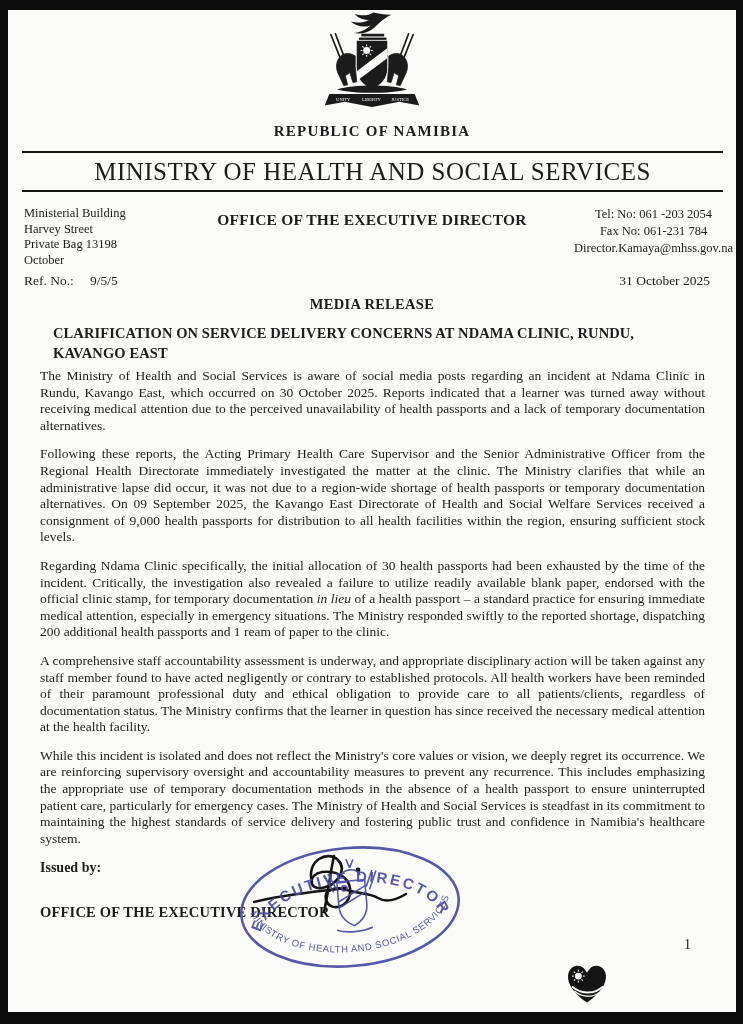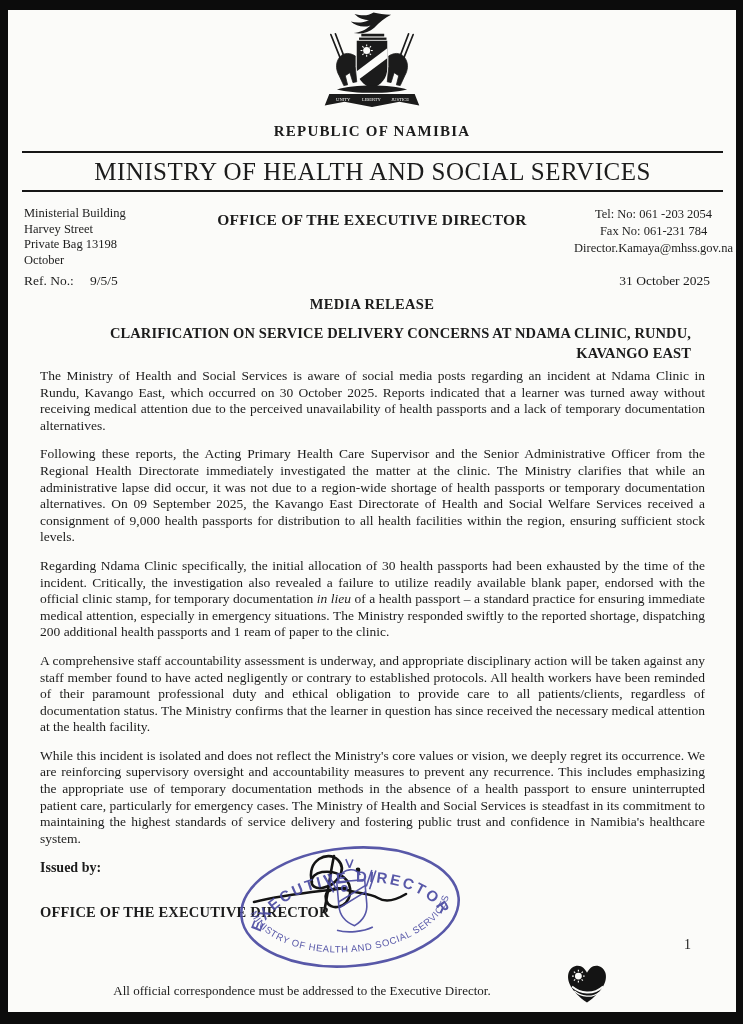--- a/index.html
+++ b/index.html
@@ -34,21 +34,21 @@
   .refrow{
     position:absolute;top:263px;left:16px;right:26px;
     display:flex;justify-content:space-between;font-size:13.5px;
   }
   .refrow .ref span{margin-right:16px;}
   .media-release{
     position:absolute;top:286px;left:0;width:100%;text-align:center;
     font-weight:bold;font-size:14.5px;letter-spacing:0.3px;
   }
   .doc-title{
-    position:absolute;top:314px;left:45px;right:45px;text-align:right;
+    position:absolute;top:314px;left:45px;right:45px;text-align:left;
     font-weight:bold;font-size:14.5px;line-height:19.5px;letter-spacing:0.1px;
   }
   
   .body-text{position:absolute;top:358px;left:32px;right:31px;font-size:13.5px;line-height:16.6px;text-align:justify;}
   .body-text p{margin:0 0 12px 0;font-family:Liberation Serif, serif;}
   .body-text em{font-style:italic;}
   
   .issued-by{position:absolute;top:850px;left:32px;font-weight:bold;font-size:14px;}
   .signature{position:absolute;top:836px;left:242px;}
   .signoff-office{position:absolute;top:894px;left:32px;font-weight:bold;font-size:14.5px;letter-spacing:0.2px;}
@@ -180,21 +180,20 @@
       <path d="M104,56 L132,42 M104,62 L132,48"></path>
       <circle cx="111" cy="43" r="2.6"></circle>
       <path d="M100,46 L92,28 M103,43 L96,27"></path>
       <path d="M136,46 L144,28 M133,43 L140,27"></path>
       <path d="M100,84 C110,88 126,88 136,84"></path>
     </g>
   </svg>
 
   <div class="page-number">1</div>
 
-  <div class="footer-note">All official correspondence must be addressed to the Executive Director.</div>
 
   <div class="logo">
     <svg viewBox="0 0 40 40" width="46" height="46" aria-hidden="true">
       <path d="M20,37 C6,27 2,18 4,11 C6,5 13,3 17,7 C19,9 20,11 20,11 C20,11 21,9 23,7 C27,3 34,5 36,11 C38,18 34,27 20,37 Z" fill="#141414"></path>
       <circle cx="12.5" cy="14" r="3" fill="#fbfbf9"></circle>
       <g stroke="#fbfbf9" stroke-width="1">
         <line x1="12.5" y1="8.5" x2="12.5" y2="10"></line>
           <line x1="12.5" y1="18" x2="12.5" y2="19.5"></line>
         <line x1="7" y1="14" x2="8.5" y2="14"></line>
           <line x1="16.5" y1="14" x2="18" y2="14"></line>

